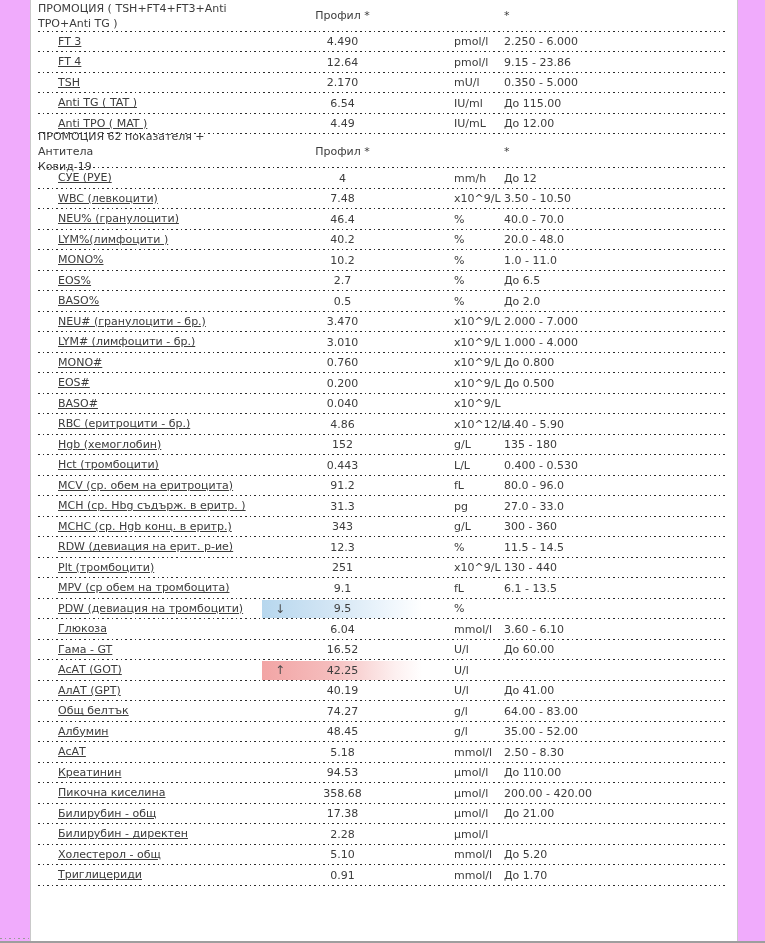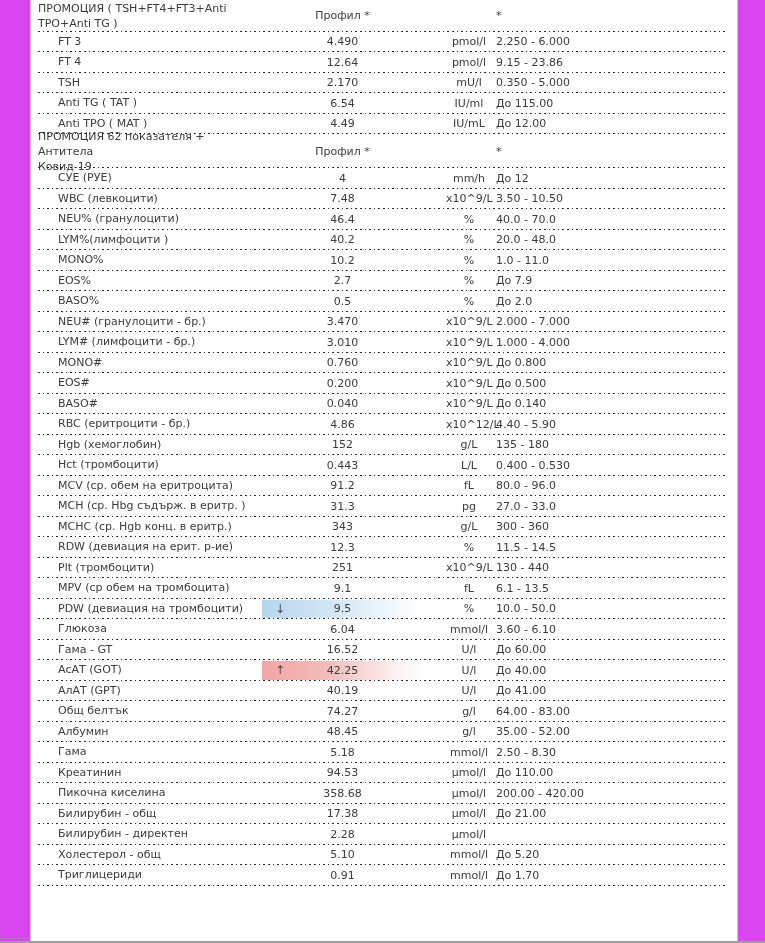--- a/index.html
+++ b/index.html
@@ -1,39 +1,39 @@
 <!DOCTYPE html>
 <html><head>
 <meta charset="utf-8">
 <style>
   html,body{margin:0;padding:0;background:#ffffff;}
   .page{
-    position:relative; width:765px; height:943px; background:#d946ef; overflow:hidden;
+    position:relative; width:765px; height:943px; background:#f0abfc; overflow:hidden;
     font-family:"DejaVu Sans","Liberation Sans",sans-serif; font-size:11px; color:#3c3c3c;
   }
   .report{
     position:absolute; left:30px; top:0; width:708px; height:941px; box-sizing:border-box;
     border-left:1px solid #c9c9c9; border-right:1px solid #c9c9c9; background:#fff;
   }
   .row{position:relative; display:flex; align-items:center; box-sizing:border-box;}
   .row::after{
     content:""; position:absolute; left:7px; right:10px; bottom:0; height:1px;
     background:repeating-linear-gradient(to right,#2b2b2b 0 1.6px, transparent 1.6px 4.6px);
   }
   .row.data{height:20.5px;}
   .row.h1{height:31.5px;}
   .row.h2{height:34px;}
   .row.d2{height:35.5px;}
   .cell{box-sizing:border-box; white-space:nowrap;}
   .label{width:224px; padding-left:7px; line-height:15px; white-space:normal;}
-  .row.data .label, .row.d2 .label{padding-left:27px;}
+  .row.data .label, .row.d2 .label{padding-left:27px;text-decoration:underline;}
   .row.data .label{line-height:12px;}
   .label .ln{display:block;}
   .mid{width:175px; text-align:center; position:relative; z-index:1;}
-  .unit{width:46px; margin-left:16px; position:relative; z-index:1;text-align:center;}
+  .unit{width:46px; margin-left:24px; position:relative; z-index:1;}
   .ref{flex:1; margin-left:4px; position:relative; z-index:1;}
   .hl{
     position:absolute; left:231px; top:1px; bottom:1px; width:167px;
     display:flex; align-items:center; padding-left:13px; box-sizing:border-box;
     color:#4a4a4a; z-index:0;
   }
   .hl.red{background:linear-gradient(to right,#f2a5a5 0,#f5bcbc 40%,#fdf0f0 80%,#ffffff 96%);}
   .hl.blue{background:linear-gradient(to right,#b7d7ee 0,#d2e5f4 40%,#f2f8fd 80%,#ffffff 96%);}
   .flag{font-size:12px; line-height:1;}
   .bottom-left-dots{
@@ -122,21 +122,21 @@
       <div class="row data">
     <div class="cell label">MONO%</div>
     <div class="cell mid">10.2</div>
     <div class="cell unit">%</div>
     <div class="cell ref">1.0 - 11.0</div>
   </div>
       <div class="row data">
     <div class="cell label">EOS%</div>
     <div class="cell mid">2.7</div>
     <div class="cell unit">%</div>
-    <div class="cell ref">До 7.9</div>
+    <div class="cell ref">До 6.5</div>
   </div>
       <div class="row data">
     <div class="cell label">BASO%</div>
     <div class="cell mid">0.5</div>
     <div class="cell unit">%</div>
     <div class="cell ref">До 2.0</div>
   </div>
       <div class="row data">
     <div class="cell label">NEU# (гранулоцити - бр.)</div>
     <div class="cell mid">3.470</div>
@@ -158,21 +158,20 @@
       <div class="row data">
     <div class="cell label">EOS#</div>
     <div class="cell mid">0.200</div>
     <div class="cell unit">x10^9/L</div>
     <div class="cell ref">До 0.500</div>
   </div>
       <div class="row data">
     <div class="cell label">BASO#</div>
     <div class="cell mid">0.040</div>
     <div class="cell unit">x10^9/L</div>
-    <div class="cell ref">До 0.140</div>
   </div>
       <div class="row data">
     <div class="cell label">RBC (еритроцити - бр.)</div>
     <div class="cell mid">4.86</div>
     <div class="cell unit">x10^12/L</div>
     <div class="cell ref">4.40 - 5.90</div>
   </div>
       <div class="row data">
     <div class="cell label">Hgb (хемоглобин)</div>
     <div class="cell mid">152</div>
@@ -218,42 +217,40 @@
       <div class="row data">
     <div class="cell label">MPV (ср обем на тромбоцита)</div>
     <div class="cell mid">9.1</div>
     <div class="cell unit">fL</div>
     <div class="cell ref">6.1 - 13.5</div>
   </div>
       <div class="row data">
     <div class="cell label">PDW (девиация на тромбоцити)</div>
     <div class="cell mid">9.5</div>
     <div class="cell unit">%</div>
-    <div class="cell ref">10.0 - 50.0</div>
   <div class="hl blue">
           <span class="flag">↓</span>
         </div>
       </div>
       <div class="row data">
     <div class="cell label">Глюкоза</div>
     <div class="cell mid">6.04</div>
     <div class="cell unit">mmol/l</div>
     <div class="cell ref">3.60 - 6.10</div>
   </div>
       <div class="row data">
     <div class="cell label">Гама - GT</div>
     <div class="cell mid">16.52</div>
     <div class="cell unit">U/l</div>
     <div class="cell ref">До 60.00</div>
   </div>
       <div class="row data">
     <div class="cell label">АсАТ (GOT)</div>
     <div class="cell mid">42.25</div>
     <div class="cell unit">U/l</div>
-    <div class="cell ref">До 40.00</div>
   <div class="hl red">
           <span class="flag">↑</span>
         </div>
       </div>
       <div class="row data">
     <div class="cell label">АлАТ (GPT)</div>
     <div class="cell mid">40.19</div>
     <div class="cell unit">U/l</div>
     <div class="cell ref">До 41.00</div>
   </div>
@@ -263,21 +260,21 @@
     <div class="cell unit">g/l</div>
     <div class="cell ref">64.00 - 83.00</div>
   </div>
       <div class="row data">
     <div class="cell label">Албумин</div>
     <div class="cell mid">48.45</div>
     <div class="cell unit">g/l</div>
     <div class="cell ref">35.00 - 52.00</div>
   </div>
       <div class="row data">
-    <div class="cell label">Гама</div>
+    <div class="cell label">АсАТ</div>
     <div class="cell mid">5.18</div>
     <div class="cell unit">mmol/l</div>
     <div class="cell ref">2.50 - 8.30</div>
   </div>
       <div class="row data">
     <div class="cell label">Креатинин</div>
     <div class="cell mid">94.53</div>
     <div class="cell unit">µmol/l</div>
     <div class="cell ref">До 110.00</div>
   </div>

